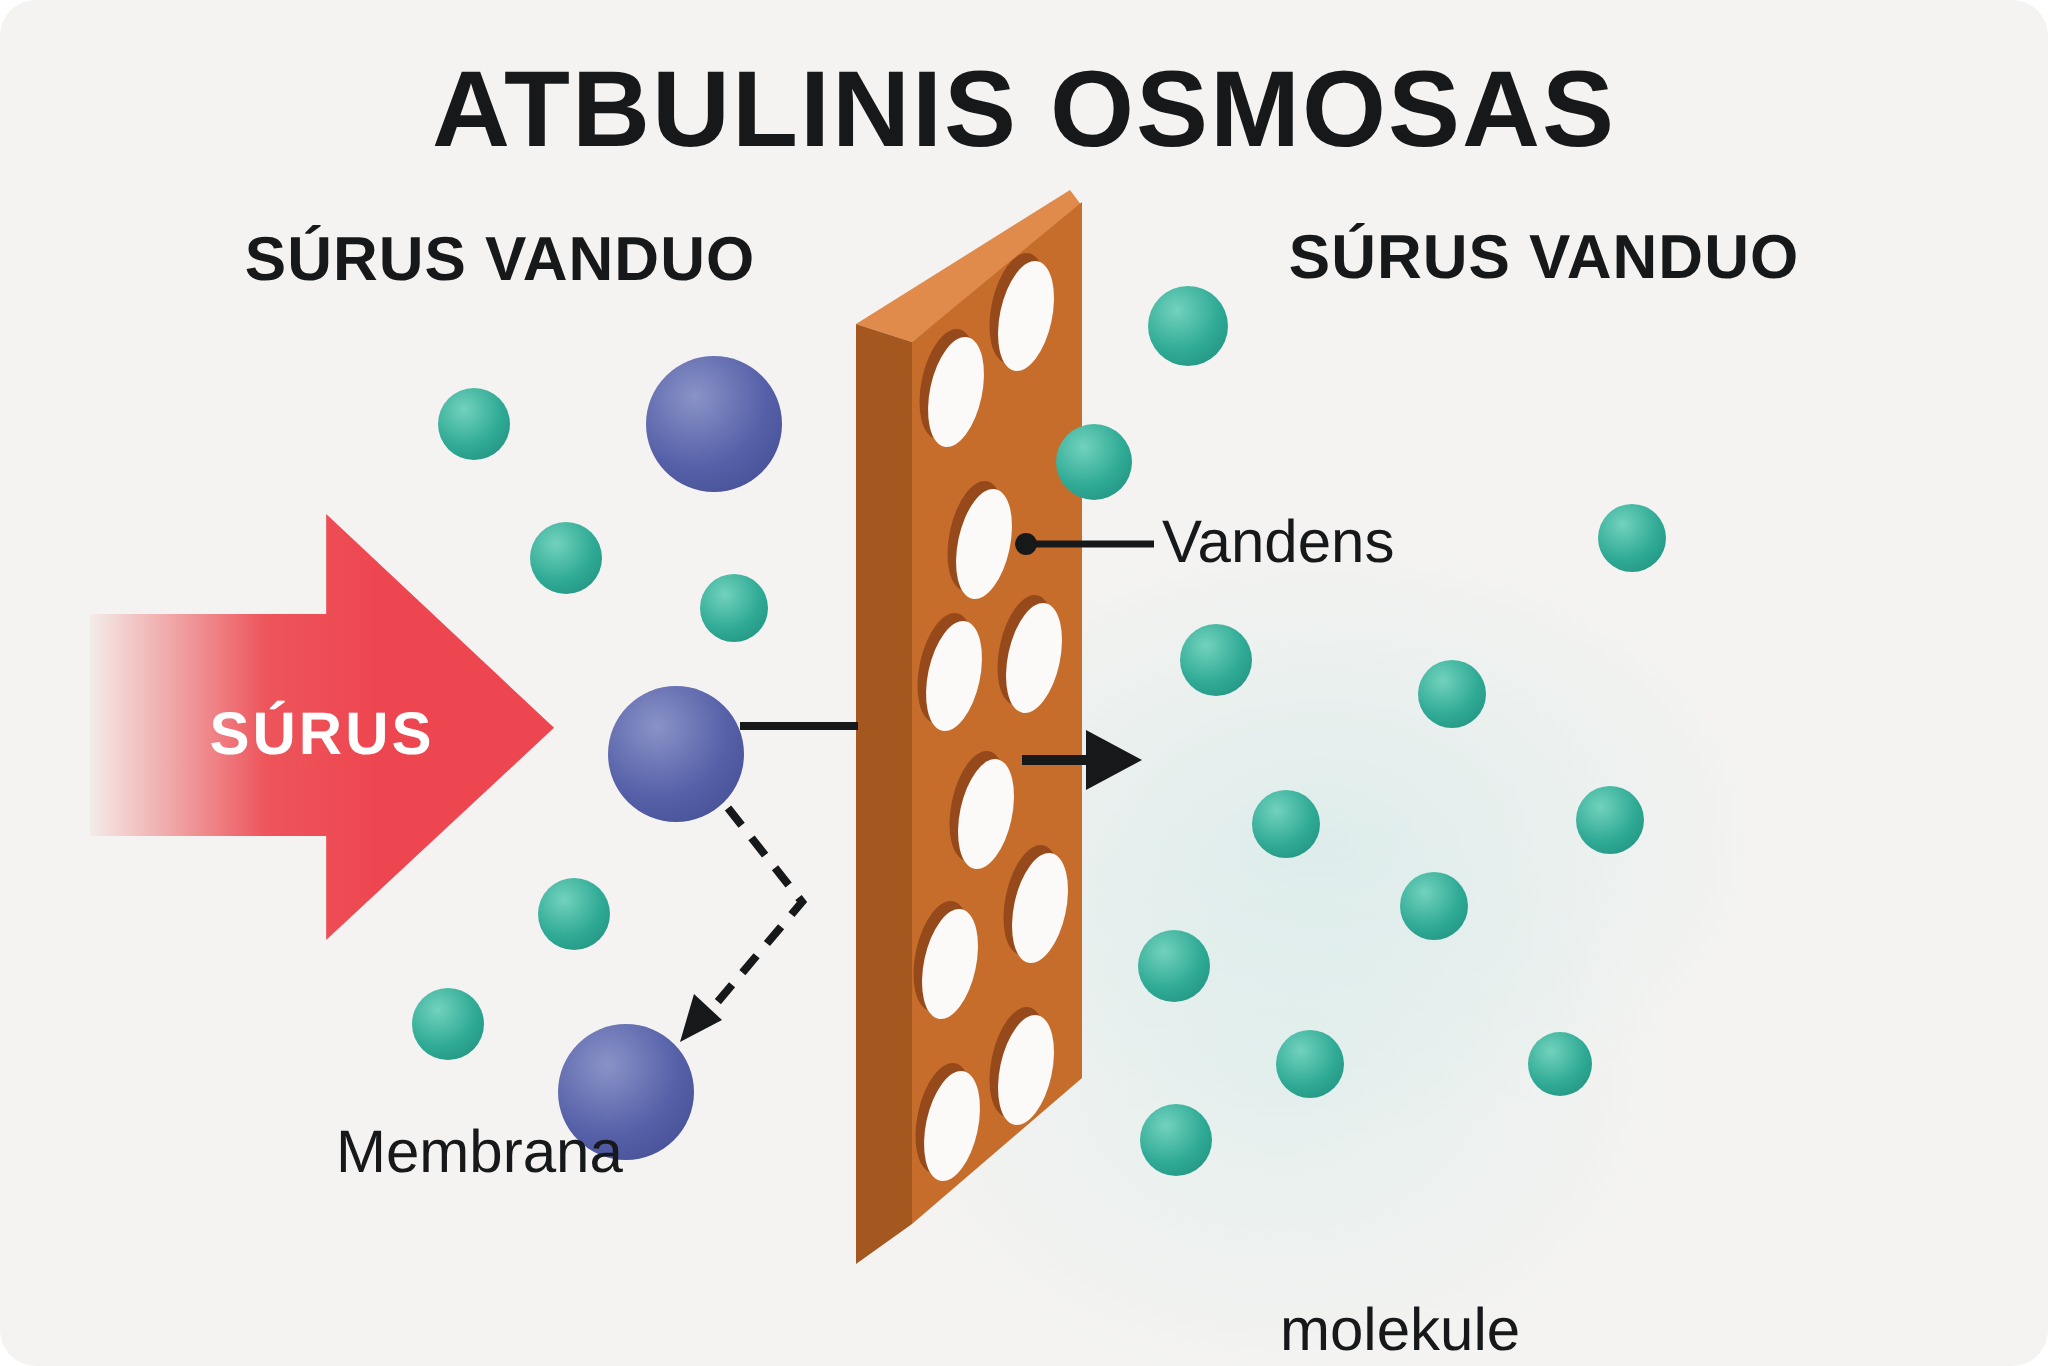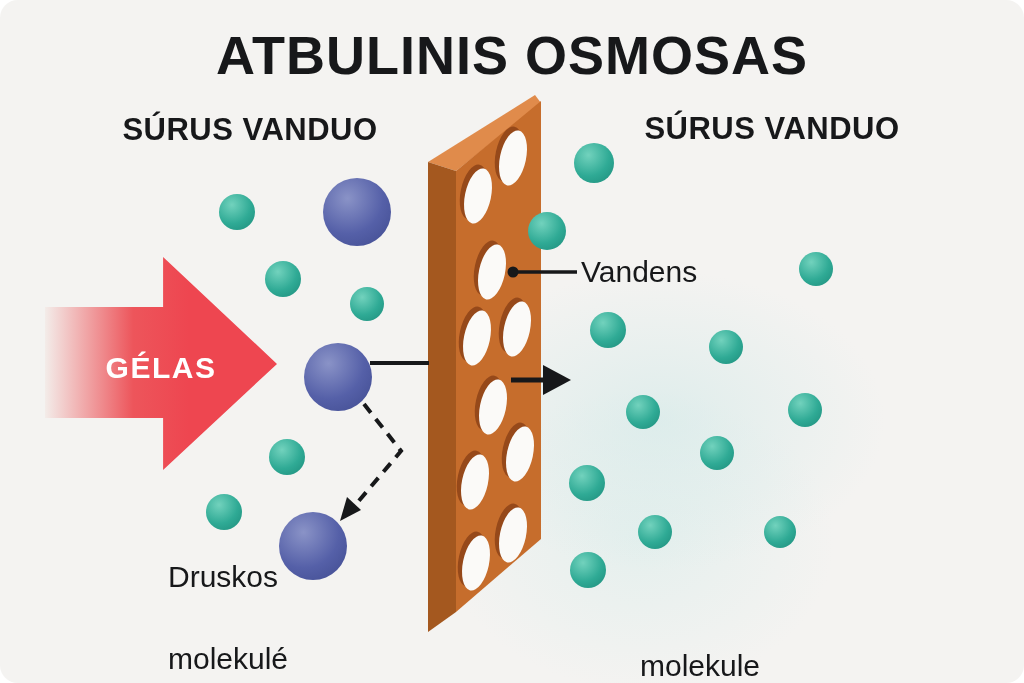--- a/index.html
+++ b/index.html
@@ -40,21 +40,21 @@
 <body>
 
 <div class="canvas">
 
   <div class="abs title">ATBULINIS OSMOSAS</div>
 
   <div class="abs heading left">SÚRUS VANDUO</div>
   <div class="abs heading right">SÚRUS VANDUO</div>
 
   <div class="abs pressure-arrow">
-    <span class="pressure-label">GÉLAS</span>
+    <span class="pressure-label">SÚRUS</span>
   </div>
 
   <svg class="abs overlay" width="1024" height="683" viewBox="0 0 1024 683">
 
     <polygon points="428,162 535,95 541,103 456,171" fill="#e08b4b"></polygon>
     <polygon points="428,162 456,171 456,612 428,632" fill="#a4581f"></polygon>
     <polygon points="456,171 541,101 541,539 456,612" fill="#c66d2c"></polygon>
     <g id="holes-group">
         <g transform="translate(513 158) rotate(12)">
           <ellipse cx="-5" cy="-3" rx="13" ry="28" fill="#96491a"></ellipse>
@@ -128,21 +128,20 @@
       <div class="sphere" style="left: 788px; top: 393px; height: 34px; width: 34px; background: radial-gradient(circle at 36% 30%, rgb(114, 210, 189) 0%, rgb(47, 170, 149) 55%, rgb(29, 139, 122) 100%);"></div>
       <div class="sphere" style="left: 700px; top: 436px; height: 34px; width: 34px; background: radial-gradient(circle at 36% 30%, rgb(114, 210, 189) 0%, rgb(47, 170, 149) 55%, rgb(29, 139, 122) 100%);"></div>
       <div class="sphere" style="left: 569px; top: 465px; height: 36px; width: 36px; background: radial-gradient(circle at 36% 30%, rgb(114, 210, 189) 0%, rgb(47, 170, 149) 55%, rgb(29, 139, 122) 100%);"></div>
       <div class="sphere" style="left: 638px; top: 515px; height: 34px; width: 34px; background: radial-gradient(circle at 36% 30%, rgb(114, 210, 189) 0%, rgb(47, 170, 149) 55%, rgb(29, 139, 122) 100%);"></div>
       <div class="sphere" style="left: 764px; top: 516px; height: 32px; width: 32px; background: radial-gradient(circle at 36% 30%, rgb(114, 210, 189) 0%, rgb(47, 170, 149) 55%, rgb(29, 139, 122) 100%);"></div>
       <div class="sphere" style="left: 570px; top: 552px; height: 36px; width: 36px; background: radial-gradient(circle at 36% 30%, rgb(114, 210, 189) 0%, rgb(47, 170, 149) 55%, rgb(29, 139, 122) 100%);"></div>
     </div>
 
   <div class="abs diagram-label membrane-label">Vandens</div>
 
-  <div class="abs diagram-label salt-label"><span>Druskos</span><br>
-    <span>molekulé</span>
+  <div class="abs diagram-label salt-label"><span>Membrana</span><br>
   </div>
 
   <div class="abs diagram-label water-label"><br>
     <span>molekule</span>
   </div>
 
 </div>
 
 </body></html>

